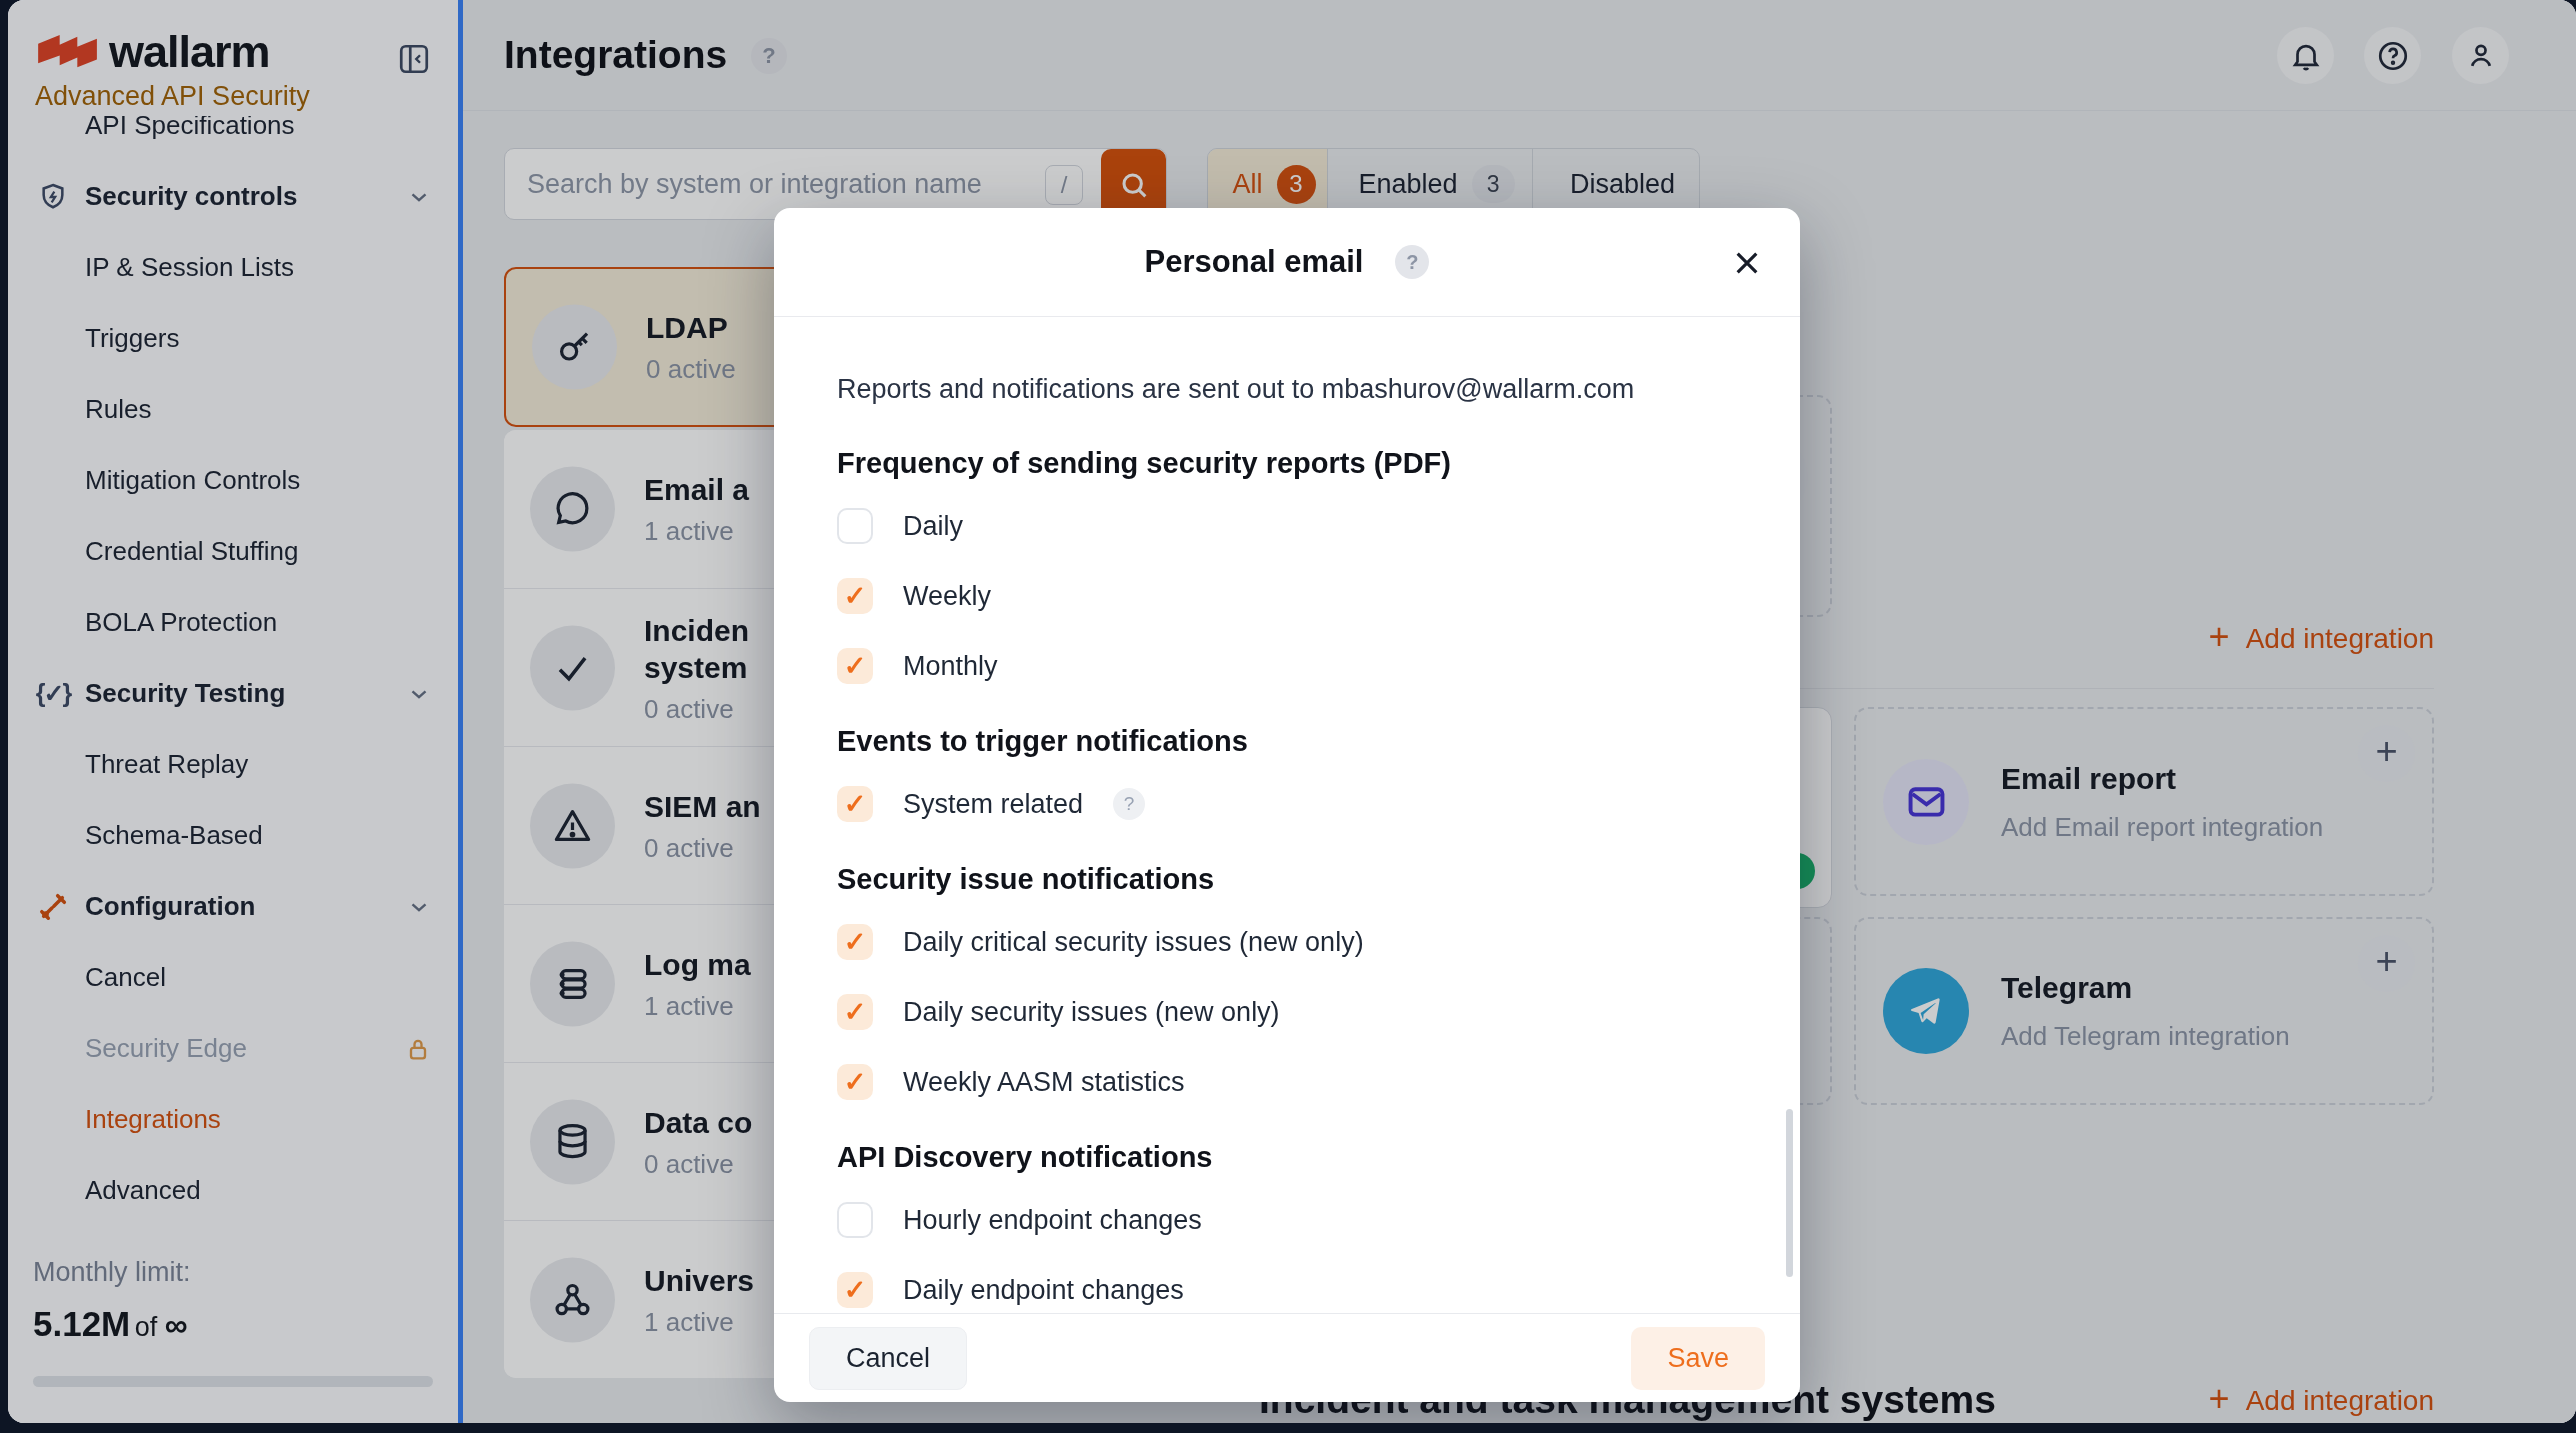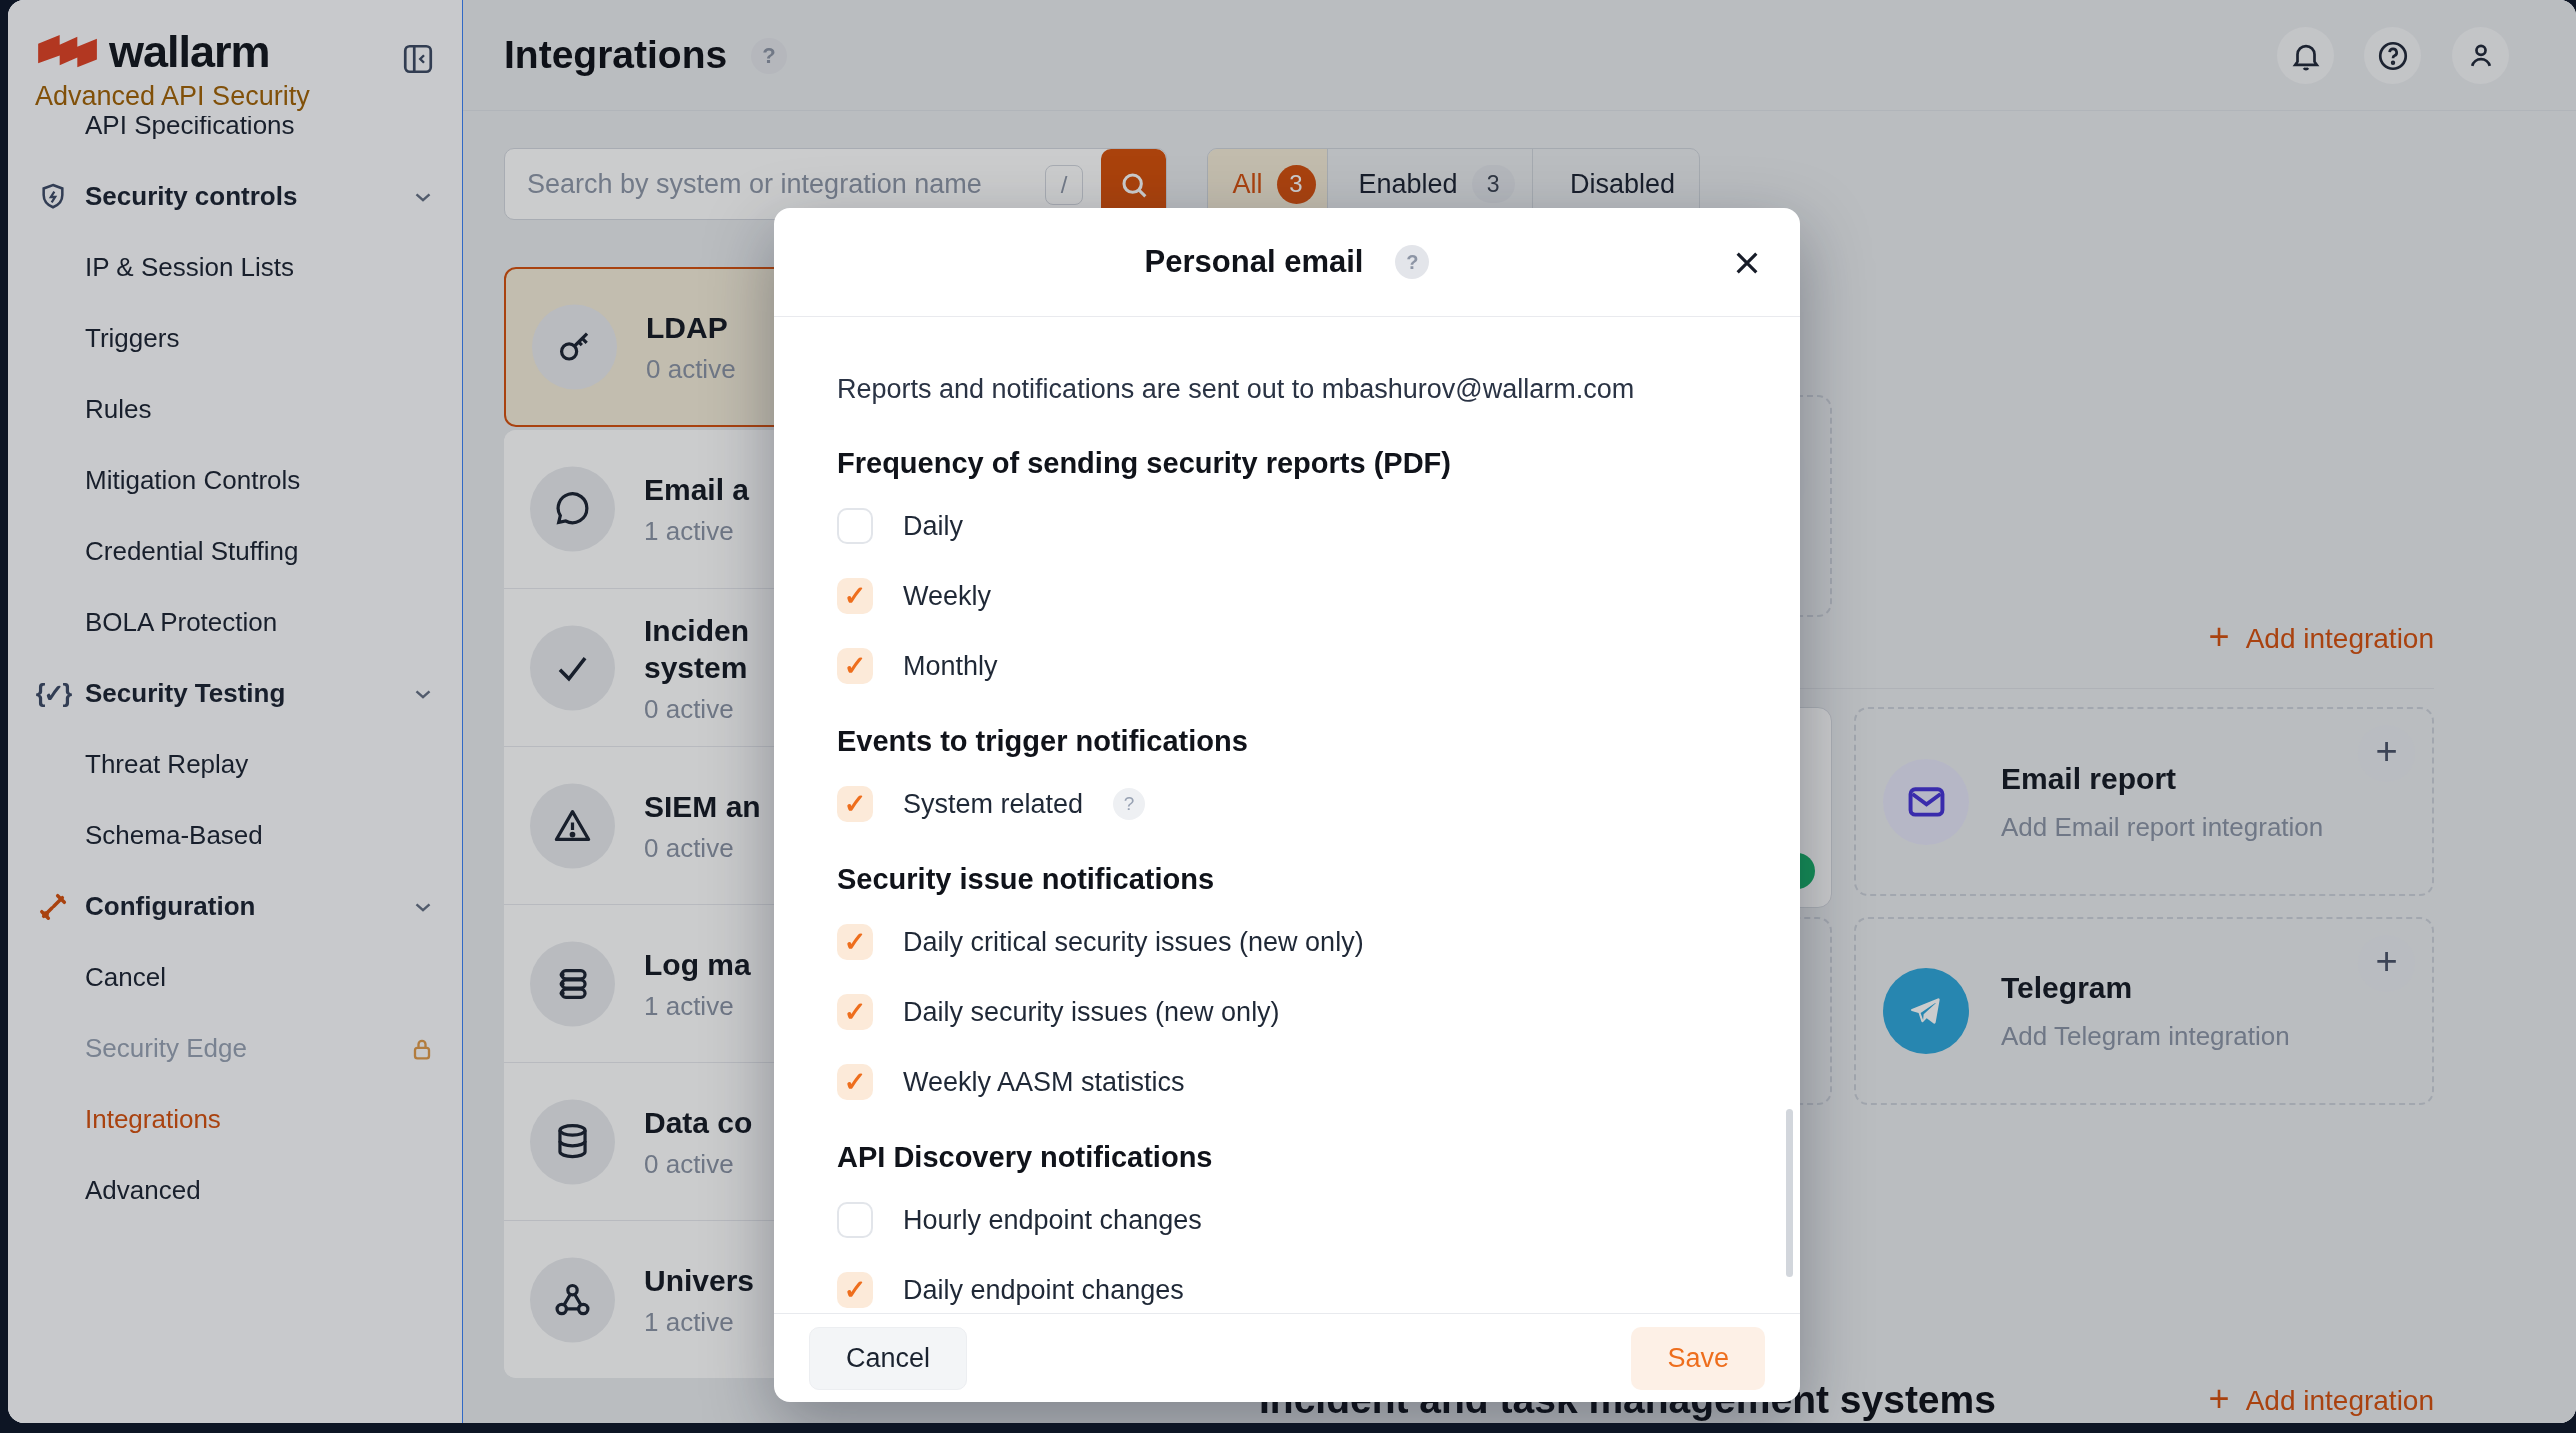--- a/index.html
+++ b/index.html
@@ -1,21 +1,21 @@
 <!DOCTYPE html>
 <html><head>
 <meta charset="utf-8">
 <style>
   * { margin:0; padding:0; box-sizing:border-box; }
   html,body { background:#0d1524; font-family:"Liberation Sans", sans-serif; }
   .screen { position:relative; width:2576px; height:1433px; background:#0d1524; overflow:hidden; }
   .app { position:absolute; left:8px; top:0; width:2568px; height:1423px; border-radius:16px; overflow:hidden; background:#eaecef; }
 
   
-  .sidebar { position:absolute; left:0; top:0; width:455px; height:100%; background:#fbfcfe; border-right:1px solid #3b82f6; }
+  .sidebar { position:absolute; left:0; top:0; width:455px; height:100%; background:#fbfcfe; border-right:5px solid #3b82f6; }
   .brand { position:relative; height:116px; }
   .brand-flag { position:absolute; left:28px; top:30px; }
   .brand-name { position:absolute; left:101px; top:26px; font-size:45px; font-weight:700; color:#14181f; letter-spacing:-1px; }
   .brand-sub { position:absolute; left:27px; top:81px; font-size:27px; color:#a16207; }
   .collapse-btn { position:absolute; right:26px; top:41px; width:36px; height:36px; background:none; border:none; cursor:pointer; color:#3e4a63; }
   .nav { position:absolute; left:0; top:116px; right:0; bottom:212px; overflow:hidden; }
   .nav-item { position:relative; height:71px; display:flex; align-items:center; padding-left:77px; font-size:26px; color:#1d2433; cursor:pointer; }
   .nav-item.clipped { margin-top:-26px; }
   .nav-item.top { font-weight:600; }
   .nav-ic { position:absolute; left:28px; top:50%; transform:translateY(-50%); width:34px; height:34px; display:flex; align-items:center; justify-content:center; color:#3d4a66; }
@@ -223,20 +223,29 @@
         </span>
       </div>
       <div class="nav-item active">
             <span>Integrations</span>
           </div>
       <div class="nav-item">
             <span>Advanced</span>
           </div>
     </div>
 
+    <div class="usage">
+      <div class="usage-label">Monthly limit:</div>
+      <div>
+        <span class="usage-value">5.12M</span>
+        <span class="usage-of"> <span>of</span> </span>
+        <span class="usage-inf">∞</span>
+      </div>
+      <div class="usage-bar"></div>
+    </div>
   </div>
 
   <div class="content">
     <div class="pg-header">
       <div class="pg-title">Integrations</div>
       <span class="help-badge pg-title-help"></span>
       <button class="hdr-btn" style="left:1814px;">
         <span>
               <svg width="34" height="34" viewBox="0 0 24 24" fill="none" stroke="currentColor" stroke-width="1.9">
                 <path d="M6 16v-5a6 6 0 0 1 12 0v5l1.6 2.2H4.4L6 16z"></path>

